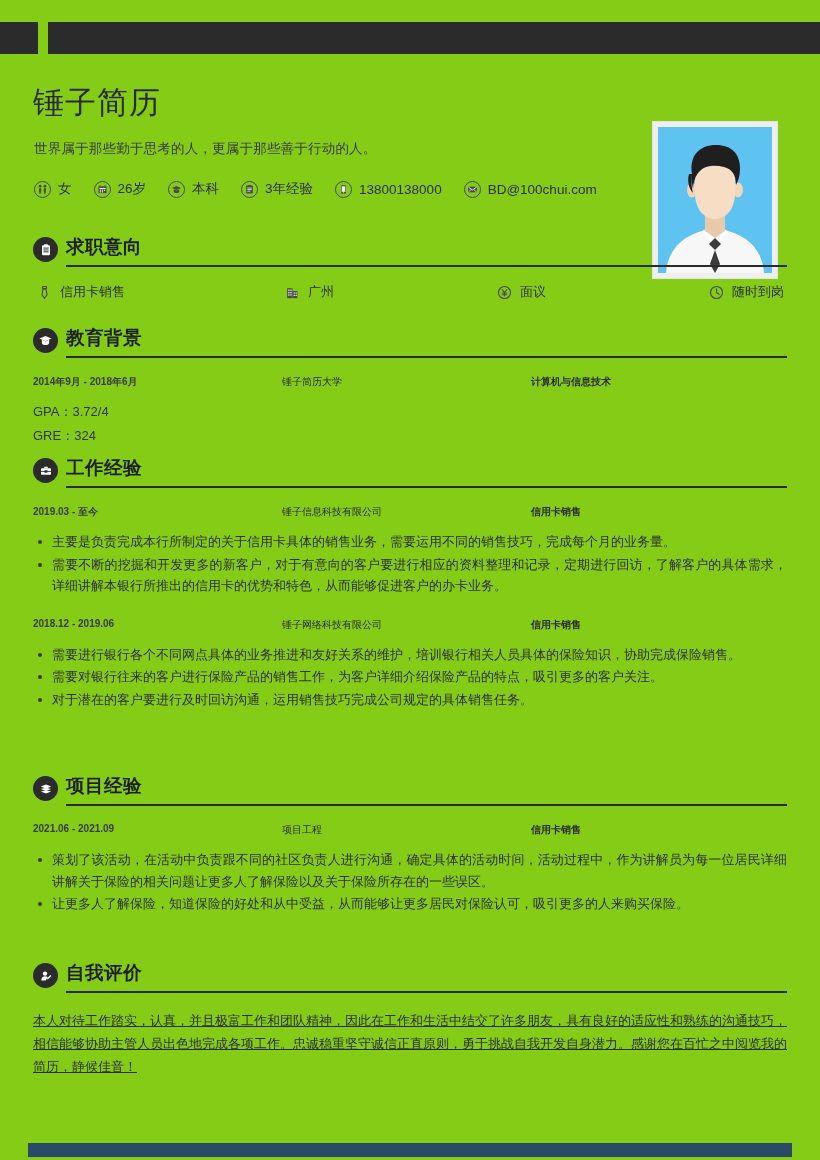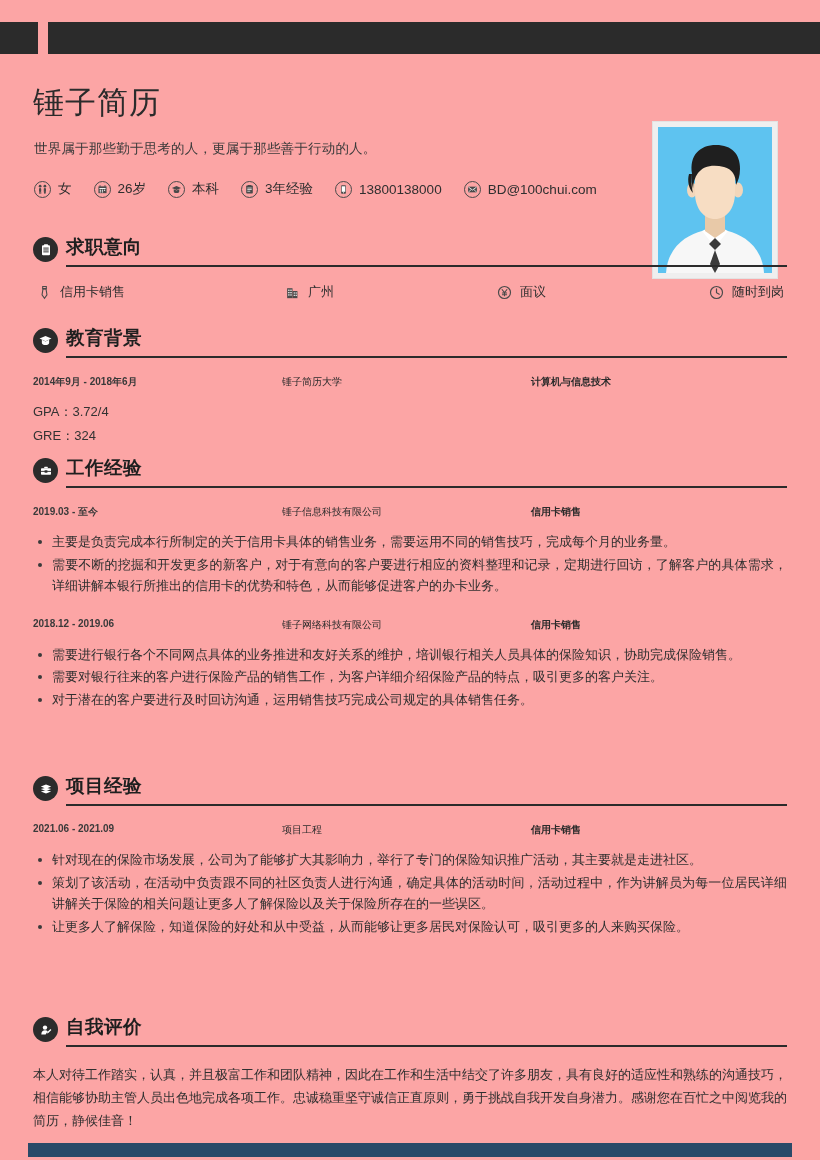--- a/index.html
+++ b/index.html
@@ -3,21 +3,21 @@
 <meta charset="utf-8">
 <style>
   * { box-sizing: border-box; margin: 0; padding: 0; }
   html, body {
     width: 820px; height: 1160px;
     background: #ffffff;
     font-family: "Liberation Sans", "DejaVu Sans", sans-serif;
     color: #2b2b2b;
     -webkit-font-smoothing: antialiased;
   }
-  .page { position: relative; width: 820px; height: 1160px; background: #fca5a5; overflow: hidden; }
+  .page { position: relative; width: 820px; height: 1160px; background: #84cc16; overflow: hidden; }
 
   
   .topbar-wrap { position: absolute; left: 0; top: 22px; width: 820px; height: 32px; }
   .topbar-left { position: absolute; left: 0; top: 0; width: 38px; height: 32px; background: #2b2b2b; }
   .topbar-main { position: absolute; left: 48px; top: 0; width: 772px; height: 32px; background: #2b2b2b; }
 
   
   .header { position: absolute; left: 0; top: 54px; width: 820px; height: 176px; }
   .name {
     position: absolute; left: 33px; top: 28px;
@@ -347,28 +347,27 @@
       <span class="sec-title">项目经验</span>
       <span class="sec-rule"></span>
     </div>
     <div style="margin-top:14px;">
       <div class="meta-row">
         <span class="c1">2021.06 - 2021.09</span>
         <span class="c2">项目工程</span>
         <span class="c3">信用卡销售</span>
       </div>
       <ul class="bullets" style="margin-top:6px;">
-        <li>针对现在的保险市场发展，公司为了能够扩大其影响力，举行了专门的保险知识推广活动，其主要就是走进社区。</li>
         <li>策划了该活动，在活动中负责跟不同的社区负责人进行沟通，确定具体的活动时间，活动过程中，作为讲解员为每一位居民详细讲解关于保险的相关问题让更多人了解保险以及关于保险所存在的一些误区。</li>
         <li>让更多人了解保险，知道保险的好处和从中受益，从而能够让更多居民对保险认可，吸引更多的人来购买保险。</li>
       </ul>
     </div>
   </div>
 
-  <div class="section" style="top:1016px;">
+  <div class="section" style="top:962px;text-decoration:underline;">
     <div class="sec-head">
       <span class="sec-badge">
         <svg width="14" height="14" viewBox="0 0 14 14">
             <circle cx="6" cy="4.6" r="2.2" fill="#fff"></circle>
             <path d="M2.3 11.4 C2.3 8.6 4 7.3 6 7.3 C7.1 7.3 8.1 7.6 8.8 8.3 L6.6 11.4 Z" fill="#fff"></path>
             <path d="M11.5 6.1 L12.4 7 L9.3 10.1 L8 10.4 L8.3 9.1 Z" fill="#fff"></path>
           </svg>
       </span>
       <span class="sec-title">自我评价</span>
       <span class="sec-rule"></span>

